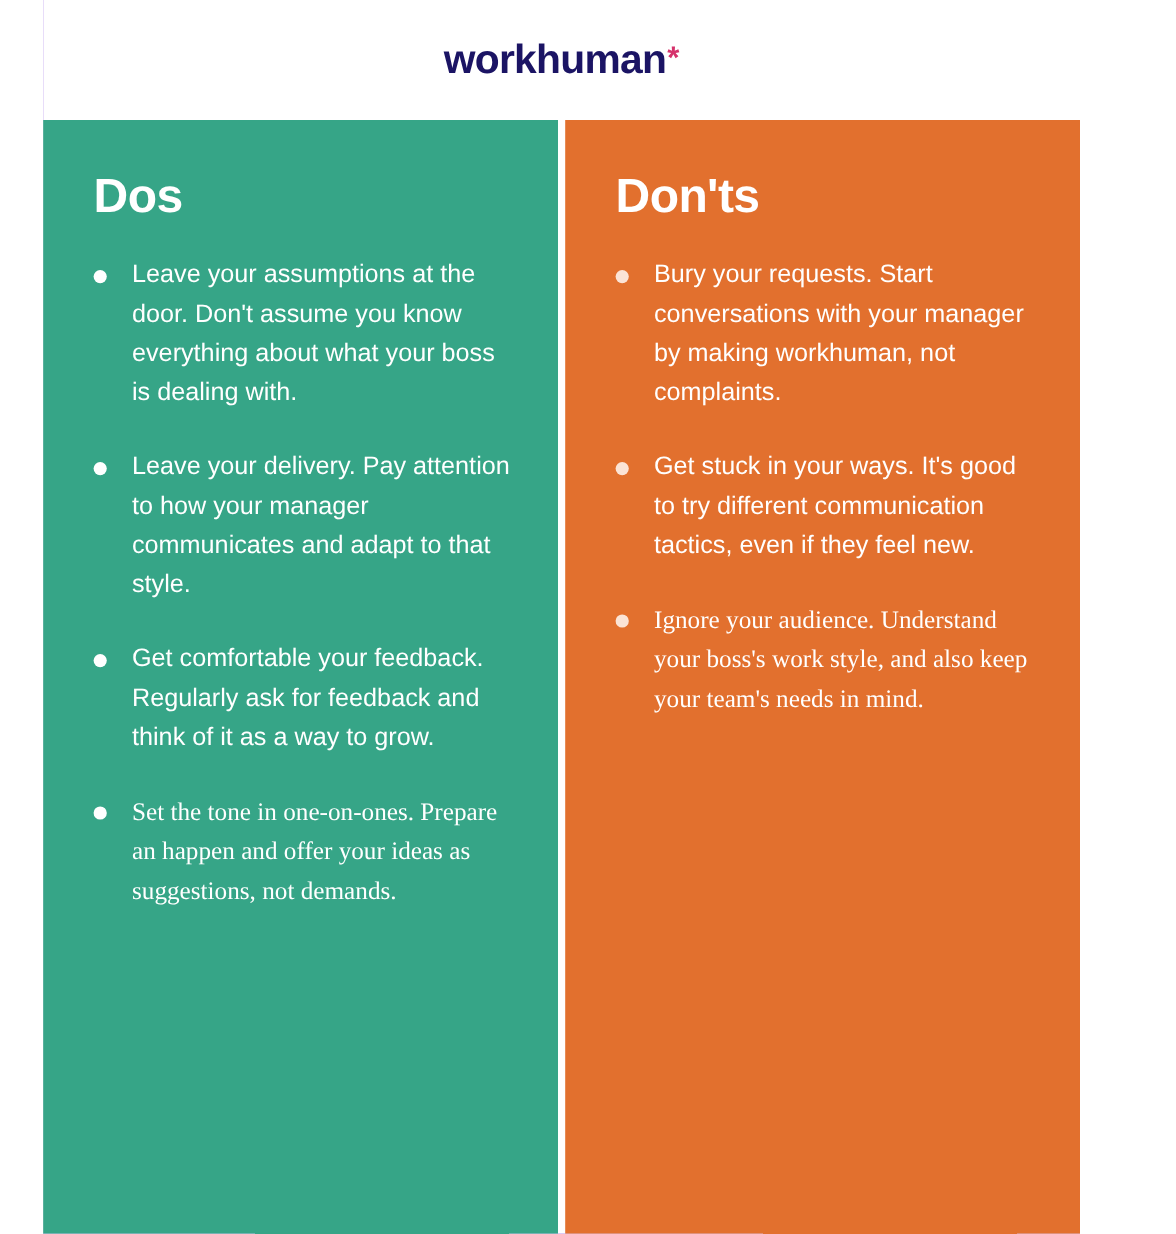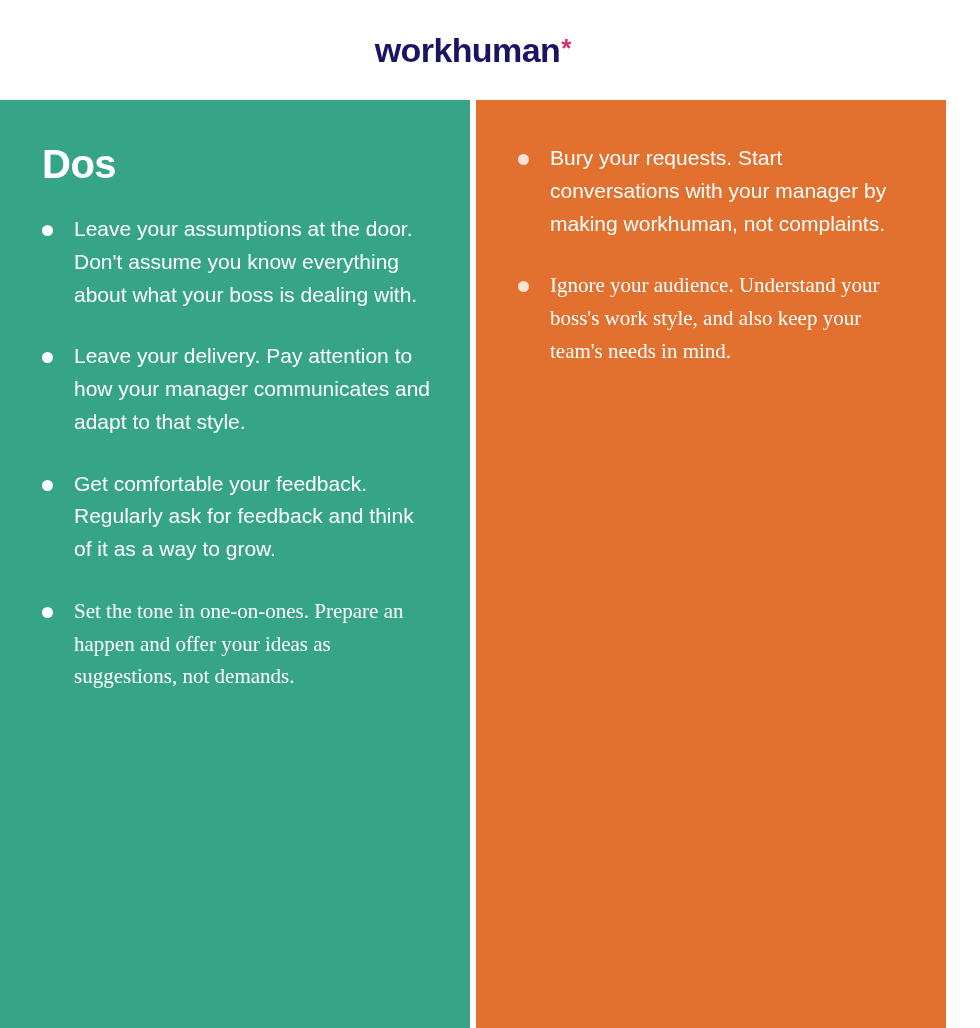--- a/index.html
+++ b/index.html
@@ -8,26 +8,27 @@
     padding: 0;
     background: #ffffff;
   }
   body {
     width: 980px;
     height: 1028px;
     font-family: "Liberation Sans", sans-serif;
     overflow: hidden;
   }
   .page {
-    width: 946px;
+    width: 864px;
     height: 1028px;
     position: relative;
     background: #6d28d9;
     display: flex;
     flex-direction: column;
+    margin-left: 36px;
   }
   
   .header {
     height: 100px;
     flex: 0 0 100px;
     background: #ffffff;
     display: flex;
     align-items: center;
     justify-content: center;
   }
@@ -132,24 +133,29 @@
           <span class="item-text">Get comfortable your feedback. Regularly ask for feedback and think of it as a way to grow.</span>
         </li>
         <li>
           <span class="bullet"></span>
           <span class="item-text">Set the tone in one-on-ones. Prepare an happen and offer your ideas as suggestions, not demands.</span>
         </li>
       </ul>
     </div>
 
     <div class="col col-donts">
+      <h2 class="col-title">Don'ts</h2>
       <ul class="items">
         <li>
           <span class="bullet"></span>
           <span class="item-text">Bury your requests. Start conversations with your manager by making workhuman, not complaints.</span>
+        </li>
+        <li>
+          <span class="bullet"></span>
+          <span class="item-text">Get stuck in your ways. It's good to try different communication tactics, even if they feel new.</span>
         </li>
         <li>
           <span class="bullet"></span>
           <span class="item-text">Ignore your audience. Understand your boss's work style, and also keep your team's needs in mind.</span>
         </li>
       </ul>
     </div>
 
   </div>
 </div>

